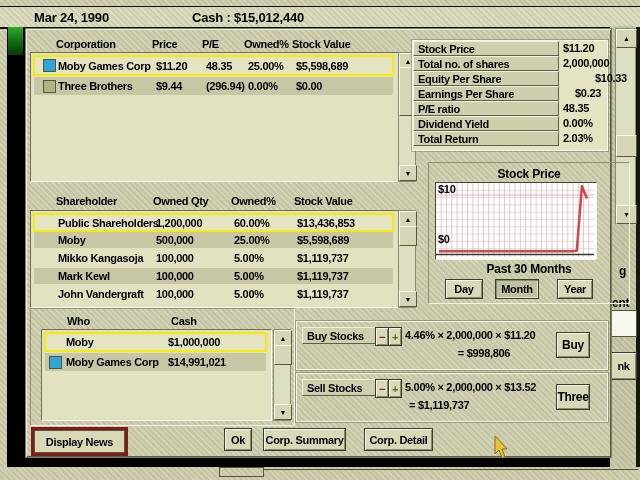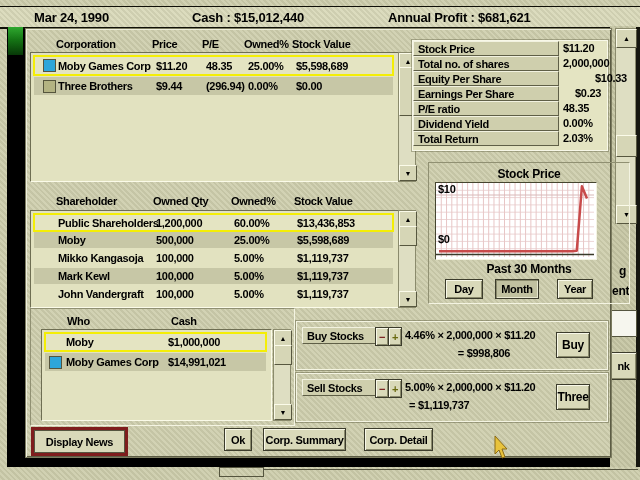--- a/index.html
+++ b/index.html
@@ -41,33 +41,32 @@
   <div class="abs tex" style="left:0;top:0;width:640px;height:6px;"></div>
   <div class="abs tex" style="left:0;top:24px;width:7px;height:444px;"></div>
   <div class="abs tex" style="left:0;top:467px;width:640px;height:13px;border-bottom:2px solid #70705a;"></div>
   <div class="abs" style="left:219px;top:467px;width:43px;height:8px;border:1px solid #55553f;"></div>
   <div class="abs" style="left:264px;top:469px;width:374px;height:1px;background:#55553f;"></div>
   <div class="abs" style="left:636px;top:24px;width:4px;height:443px;background:#16160f;"></div>
 
   <div class="abs tex" style="left:0;top:6px;width:640px;height:20px;border-top:1px solid #101008;border-bottom:2px solid #101008;background-color:#d9d9b9;">
     <div class="abs txt13" style="left:34px;top:3px;">Mar 24, 1990</div>
     <div class="abs txt13" style="left:192px;top:3px;">Cash : $15,012,440</div>
-    <div class="abs txt13" style="left:388px;top:3px;">Annual Profit : $681,621</div>
   </div>
 
   <div class="abs" style="left:8px;top:27px;width:15px;height:28px;background:linear-gradient(180deg,#2fa82f 0%,#157515 45%,#073807 100%);"></div>
 
   <div class="abs tex" style="left:610px;top:26px;width:26px;height:441px;background-color:#c6c6a4;">
     <div class="abs sb" style="left:5px;top:2px;width:19px;height:194px;">
       <div class="sb-btn" style="top:0;height:17px;">▲</div>
       <div class="sb-thumb" style="top:106px;height:20px;"></div>
       <div class="sb-btn" style="top:176px;height:17px;">▼</div>
     </div>
     <div class="abs txt12" style="left:9px;top:238px;">g</div>
-    <div class="abs txt12" style="left:2px;top:258px;">ent</div>
+    <div class="abs txt12" style="left:2px;top:270px;">ent</div>
     <div class="abs" style="left:1px;top:284px;width:24px;height:25px;background:#f6f6ee;border:1px solid #55553f;"></div>
     <div class="abs btn txt12" style="left:0px;top:326px;width:25px;height:26px;">nk</div>
   </div>
 
   <div class="abs tex" style="left:25px;top:28px;width:585px;height:428px;background-color:#cfcfae;border:1px solid #7c7c60;box-shadow:inset 1px 1px 0 #eeeedd,inset -1px -1px 0 #5c5c44;"></div>
 
   <div class="abs txt11" style="left:56px;top:38px;">Corporation</div>
   <div class="abs txt11" style="left:152px;top:38px;">Price</div>
   <div class="abs txt11" style="left:202px;top:38px;">P/E</div>
   <div class="abs txt11" style="left:244px;top:38px;">Owned%</div>
@@ -239,21 +238,21 @@
     <div class="abs btn" style="left:91px;top:5px;width:12px;height:17px;color:#6a6a10;">+</div>
     <div class="abs txt11" style="left:108px;top:7px;">4.46% × 2,000,000 × $11.20</div>
     <div class="abs txt11" style="left:112px;top:25px;width:150px;text-align:center;">=  $998,806</div>
     <div class="abs btn" style="left:259px;top:10px;width:32px;height:24px;font-size:12px;">Buy</div>
   </div>
 
   <div class="abs whitebox" style="left:296px;top:373px;width:310px;height:47px;">
     <div class="abs statlabel" style="left:5px;top:5px;width:70px;height:15px;">Sell Stocks</div>
     <div class="abs btn" style="left:78px;top:5px;width:12px;height:17px;color:#7a2020;">−</div>
     <div class="abs btn" style="left:91px;top:5px;width:12px;height:17px;color:#6a6a10;">+</div>
-    <div class="abs txt11" style="left:108px;top:7px;">5.00% × 2,000,000 × $11.20</div>
+    <div class="abs txt11" style="left:108px;top:7px;">5.00% × 2,000,000 × $13.52</div>
     <div class="abs txt11" style="left:112px;top:25px;width:150px;text-align:left;">=  $1,119,737</div>
     <div class="abs btn" style="left:259px;top:10px;width:32px;height:24px;font-size:12px;">Three</div>
   </div>
 
   <div class="abs btn" style="left:31px;top:427px;width:91px;height:23px;border:3px solid #7f1d1d;box-shadow:inset 0 0 0 1px #55553f;">Display News</div>
   <div class="abs btn" style="left:224px;top:428px;width:26px;height:21px;">Ok</div>
   <div class="abs btn" style="left:263px;top:428px;width:81px;height:21px;">Corp. Summary</div>
   <div class="abs btn" style="left:364px;top:428px;width:67px;height:21px;">Corp. Detail</div>
 
   <svg class="abs" style="left:494px;top:436px;" width="16" height="24">

